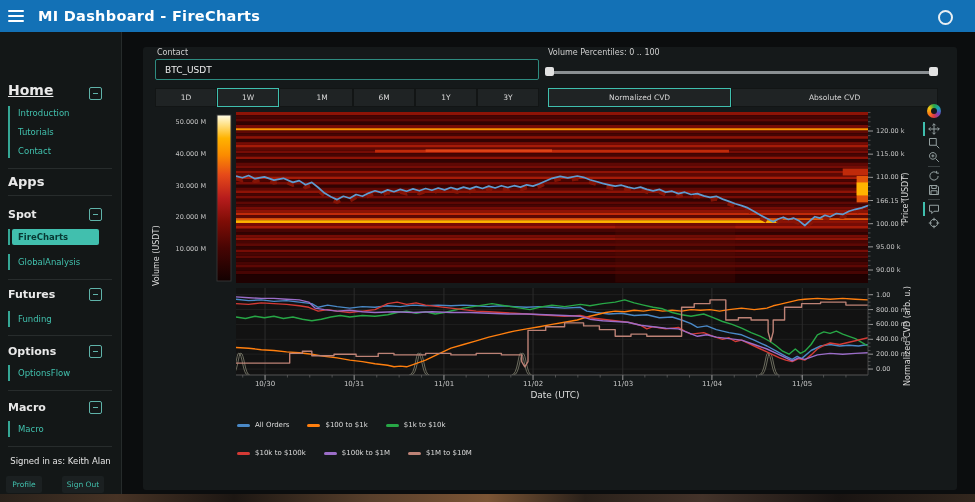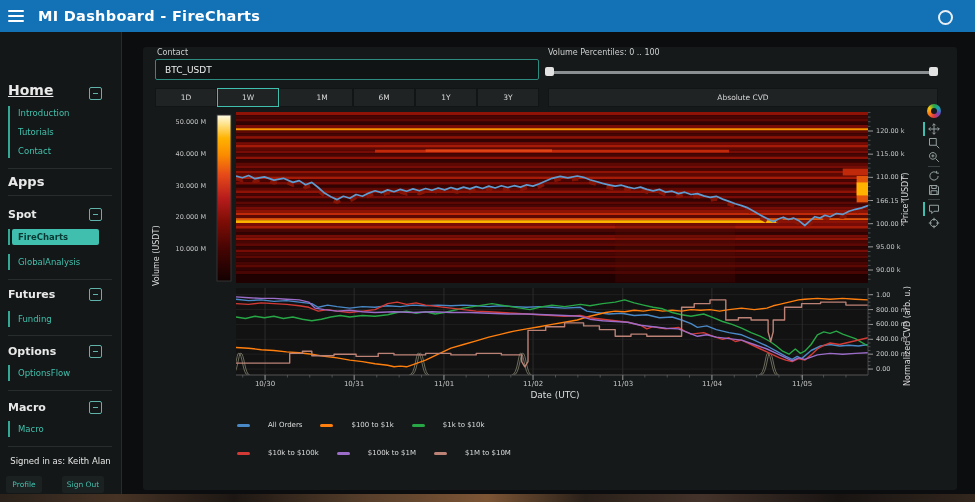--- a/index.html
+++ b/index.html
@@ -29,21 +29,21 @@
   .ticker-input{left:155px;top:59px;width:384px;height:21px;background:#101415;border:1px solid #2e8b80;border-radius:2px;color:#eee;font-size:9px;padding:0 0 0 9px;box-sizing:border-box;font-family:"DejaVu Sans",sans-serif;}
   .slider-track{left:549px;top:71px;width:388px;height:3px;background:#8a8f92;border-radius:2px;}
   .slider-handle{top:67px;width:9px;height:9px;background:#e2e2e2;border-radius:2px;cursor:pointer;}
   .btnrow{display:flex;}
   .rbtn{height:19px;background:#1f2324;color:#d8d8d8;font-size:7.5px;display:flex;align-items:center;justify-content:center;border:1px solid #121515;box-sizing:border-box;cursor:pointer;}
   .rbtn.sel{border:1px solid #3fbfae;}
   .vtext{writing-mode:vertical-rl;transform:rotate(180deg);font-size:8px;color:#d8d8d8;display:flex;align-items:center;justify-content:center;}
   .tick{position:absolute;font-size:6.5px;color:#c4c4c4;white-space:nowrap;}
   .xlab{position:absolute;font-size:7px;color:#c8c8c8;width:34px;text-align:center;}
   .legend-row{position:absolute;display:flex;gap:18px;align-items:center;}
-  .legend-item{display:flex;align-items:center;gap:18px;cursor:pointer;}
+  .legend-item{display:flex;align-items:center;gap:5px;cursor:pointer;}
   .legend-item .sw{width:13px;height:3px;border-radius:2px;}
   .legend-item .lt{font-size:7px;color:#ddd;}
   
   .modebar{left:924px;top:104px;width:20px;display:flex;flex-direction:column;align-items:center;}
   .bk-logo{width:14px;height:14px;border-radius:50%;background:conic-gradient(#27a746,#17a2b8,#6f42c1,#dc3545,#fd7e14,#f3c614,#27a746);position:relative;margin-bottom:4px;cursor:pointer;}
   .bk-logo div{position:absolute;left:4px;top:4px;width:6px;height:6px;background:#15191a;border-radius:50%;}
   .mb-icon{width:15px;height:14px;display:flex;align-items:center;justify-content:center;position:relative;cursor:pointer;}
   .mb-icon.active::before{content:"";position:absolute;left:-4px;top:0;width:2px;height:14px;background:#3fbfae;}
   .mb-sep{width:12px;height:1px;background:#3a4142;margin:2px 0;}
   
@@ -121,20 +121,21 @@
 <div class="abs slider-handle" style="left:929px;"></div>
 <div class="abs btnrow" style="left:155px;top:88px;width:384px;" id="rangeRow">
     <div class="rbtn" style="flex:1;">1D</div>
     <div class="rbtn sel" style="flex:1;">1W</div>
     <div class="rbtn" style="flex:1;padding-left:12px;">1M</div>
     <div class="rbtn" style="flex:1;">6M</div>
     <div class="rbtn" style="flex:1;">1Y</div>
     <div class="rbtn" style="flex:1;">3Y</div>
   </div>
 <div class="abs btnrow" style="left:548px;top:88px;width:390px;" id="cvdRow">
+    <div class="rbtn sel" style="flex:1;">Normalized CVD</div>
     <div class="rbtn" style="flex:1.13;">Absolute CVD</div>
   </div>
 
 <svg class="layer" id="chartSvg" width="975" height="502" viewBox="0 0 975 502">
     <defs>
       <linearGradient id="cbg" x1="0" y1="0" x2="0" y2="1">
         <stop offset="0%" stop-color="#fffde7"></stop>
         <stop offset="6%" stop-color="#ffe082"></stop>
         <stop offset="14%" stop-color="#ffb300"></stop>
         <stop offset="24%" stop-color="#fb8c00"></stop>

